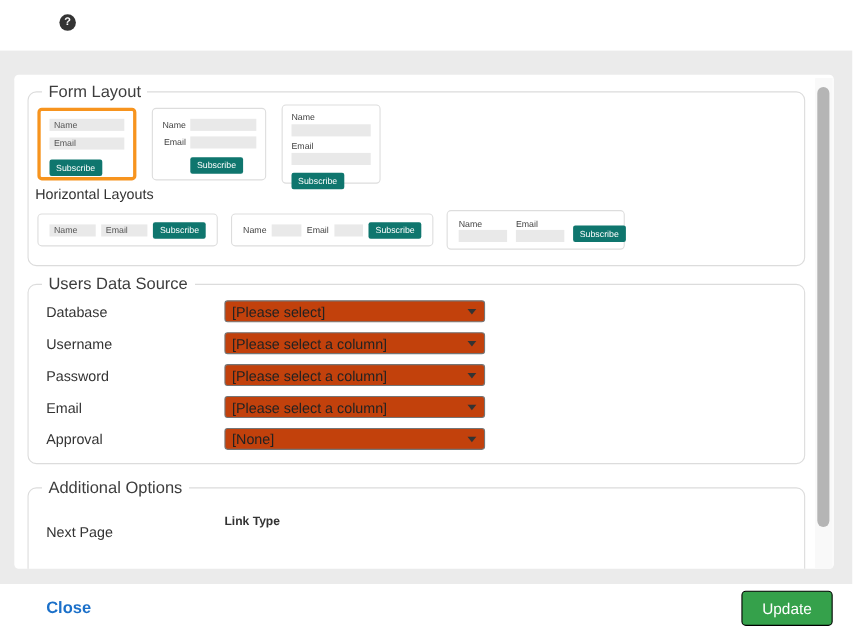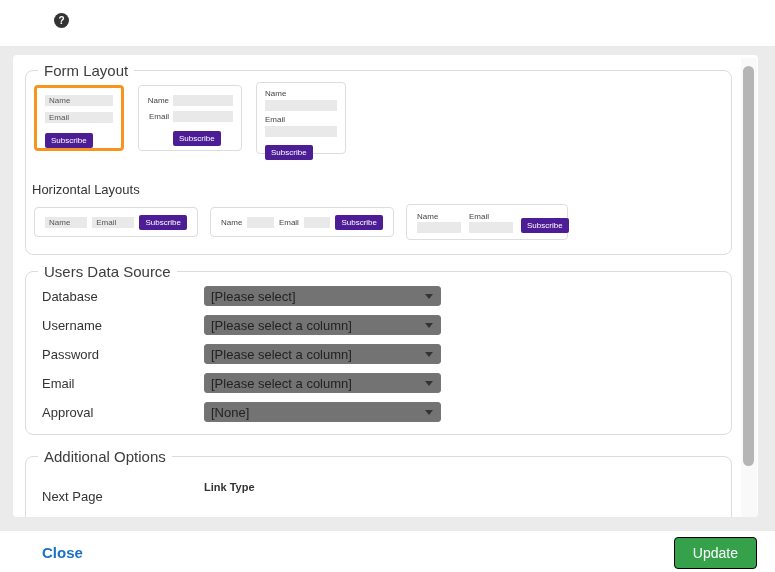--- a/index.html
+++ b/index.html
@@ -7,47 +7,47 @@
     font-family:"Liberation Sans","DejaVu Sans",sans-serif; }
 
   
   .header { height:46px; padding:8px 18px 0 18px; display:flex; align-items:flex-start; }
   .page-title { font-size:21px; font-weight:700; color:#333; letter-spacing:.2px; }
   .help-icon { width:15px; height:15px; border-radius:50%; background:#333; color:#fff;
     font-size:10px; font-weight:700; display:flex; align-items:center; justify-content:center;
     margin-left:36px; margin-top:5px; cursor:pointer; }
 
   
-  .panel { height:485px; background:#ebebeb; padding:9px 17px 14px 13px; }
+  .panel { height:485px; background:#ebebeb; padding:22px 17px 14px 13px; }
   .scroll-area { position:relative; width:100%; height:100%; background:#fff;
     border-radius:4px; overflow:hidden; padding:7px 26px 0 12px; }
   .scrollbar-track { position:absolute; top:3px; right:1px; width:16px; height:505px;
     background:#f9f9f9; }
   .scrollbar-thumb { position:absolute; top:8px; left:2px; width:11px; height:400px;
     background:#b5b5b5; border-radius:6px; }
 
   
   fieldset { border:1px solid #dcdcdc; border-radius:8px; padding:2px 10px 12px 4px; }
   legend { margin-left:8px; padding:0 6px; font-size:15px; color:#3d3d3d; }
   .fs-users { margin-top:8px; padding-top:6px; }
   .fs-additional { margin-top:13px; padding-top:8px; padding-bottom:60px; }
 
   .sub-label { font-size:13px; color:#333; margin:2px 0 7px 2px; }
-  .sub-label.h { margin-top:27px; }
+  .sub-label.h { margin-top:1px; }
 
   
   .cards-row { display:flex; align-items:center; margin-left:4px; }
   .vrow { height:74px; gap:14px; }
   .hrow { gap:12px; margin-bottom:2px; }
   .card { background:#fff; border:1px solid #ddd; border-radius:4px; cursor:pointer; }
   .card.selected { border:3px solid #f7941e; }
   .mini-bar { background:#e9e9e9; height:11px; line-height:11px; font-size:8px;
     color:#555; padding-left:4px; overflow:hidden; }
   .mini-label { font-size:8px; color:#444; line-height:9px; }
-  .mini-btn { display:inline-block; background:#4c1d95; color:#fff; font-size:8px;
+  .mini-btn { display:inline-block; background:#0f766e; color:#fff; font-size:8px;
     line-height:9px; padding:3px 6px; border-radius:2px; }
 
   .card-v1 { width:90px; height:66px; padding:7px 8px; }
   .card-v1 .mini-bar { margin-bottom:6px; }
 
   .card-v2 { width:104px; height:66px; padding:9px 8px; }
   .card-v2 .row { display:flex; align-items:center; gap:4px; margin-bottom:5px; }
   .card-v2 .mini-label { width:22px; text-align:right; }
   .card-v2 .mini-bar { flex:1; padding-left:0; }
   .card-v2 .mini-btn { margin-left:26px; }
@@ -63,21 +63,21 @@
   .card-h2 .mini-bar { width:34px; padding-left:0; }
   .card-h2 .mini-btn { margin-left:auto; }
   .card-h3 { width:162px; height:36px; align-items:flex-end; padding-bottom:6px; gap:8px; }
   .card-h3 .stack .mini-label { margin-bottom:1px; }
   .card-h3 .stack .mini-bar { width:44px; padding-left:0; }
 
   
   .field-row { display:flex; align-items:center; margin:0 0 9px 12px; height:20px; }
   .field-label { width:162px; font-size:13px; color:#333; }
   .select { width:237px; height:20px; border:1px solid #757575; border-radius:3px;
-    background:#737373; display:flex; align-items:center; justify-content:space-between;
+    background:#c2410c; display:flex; align-items:center; justify-content:space-between;
     padding:0 7px 0 6px; font-size:13px; color:#222; cursor:pointer; }
   .chevron-down { width:0; height:0; border-left:4px solid transparent;
     border-right:4px solid transparent; border-top:5px solid #333; }
 
   
   .ao-row { display:flex; margin-left:12px; margin-top:8px; }
   .ao-label { width:162px; font-size:13px; color:#333; padding-top:8px; }
   .link-type-label { font-size:11px; font-weight:700; color:#333; margin-bottom:6px; }
 
   

